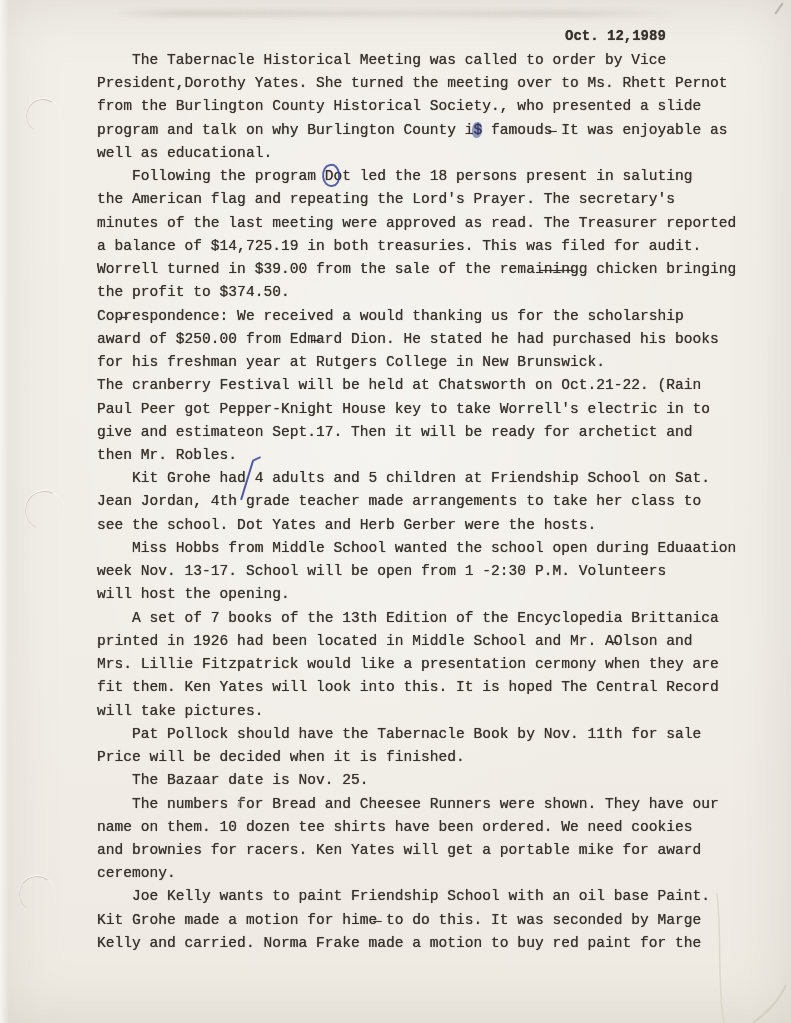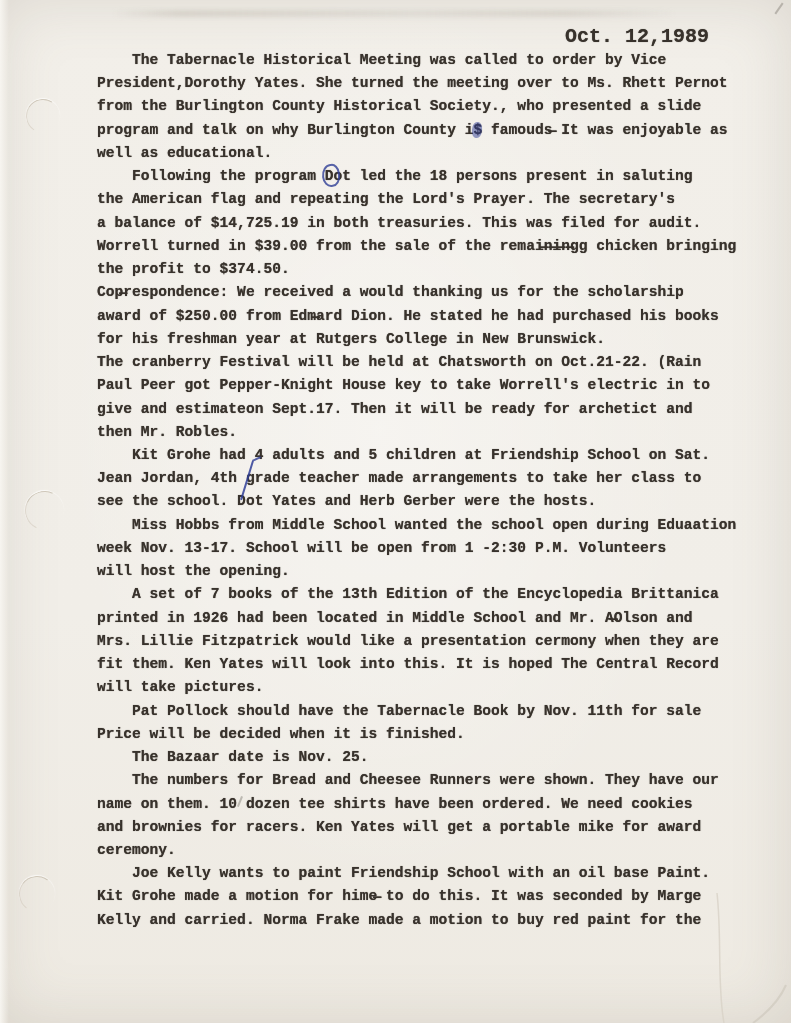--- a/index.html
+++ b/index.html
@@ -24,32 +24,32 @@
     position: absolute; left: 0; top: 0; width: 9px; height: 100%;
     background: linear-gradient(90deg, #f7f5f0, rgba(247,245,240,0));
   }
   .smudge-top {
     position: absolute; left: 112px; top: 10px; width: 566px; height: 7px;
     background: linear-gradient(90deg, rgba(186,179,167,0) 0%, rgba(186,179,167,0.38) 12%, rgba(186,179,167,0.22) 55%, rgba(186,179,167,0.34) 80%, rgba(186,179,167,0) 100%);
     filter: blur(2px);
   }
   .date {
     position: absolute; left: 565px; top: 25px;
-    font-size: 20px; line-height: 23.24px; font-weight: 700;
+    font-size: 14px; line-height: 23.24px; font-weight: 700;
     color: var(--ink, #38322c);
     text-shadow: 0 0 0.8px rgba(56,50,44,0.85);
     white-space: pre;
     text-align: center;
   }
   .doc-lines {
     position: absolute; left: 97px; top: 49px; width: 680px;
   }
   .tline {
     height: 23.24px; line-height: 23.24px;
-    font-size: 14.6px; font-weight: 700;
+    font-size: 14.6px; font-weight: 400;
     color: var(--ink, #38322c);
     text-shadow: 0 0 0.8px rgba(56,50,44,0.85);
     white-space: pre;
   }
   
   .punch {
     position: absolute; border-radius: 50%;
     border: 1.4px solid transparent;
     border-top-color: #cdc5b7;
     border-left-color: rgba(205,197,183,0.55);
@@ -117,20 +117,21 @@
   <div class="date">Oct. 12,1989</div>
 
   <div class="doc-lines">
       <div class="tline">    The Tabernacle Historical Meeting was called to order by Vice</div>
       <div class="tline">President,Dorothy Yates. She turned the meeting over to Ms. Rhett Pernot</div>
       <div class="tline">from the Burlington County Historical Society., who presented a slide</div>
       <div class="tline">program and talk on why Burlington County i$ famouds̶ It was enjoyable as</div>
       <div class="tline">well as educational.</div>
       <div class="tline">    Following the program Dot led the 18 persons present in saluting</div>
       <div class="tline">the American flag and repeating the Lord's Prayer. The secretary's</div>
+      <div class="tline">minutes of the last meeting were approved as read. The Treasurer reported</div>
       <div class="tline">a balance of $14,725.19 in both treasuries. This was filed for audit.</div>
       <div class="tline">Worrell turned in $39.00 from the sale of the remai̶n̶i̶n̶gg chicken bringing</div>
       <div class="tline">the profit to $374.50.</div>
       <div class="tline">Cop̶respondence: We received a would thanking us for the scholarship</div>
       <div class="tline">award of $250.00 from Edm̶ard Dion. He stated he had purchased his books</div>
       <div class="tline">for his freshman year at Rutgers College in New Brunswick.</div>
       <div class="tline">The cranberry Festival will be held at Chatsworth on Oct.21-22. (Rain</div>
       <div class="tline">Paul Peer got Pepper-Knight House key to take Worrell's electric in to</div>
       <div class="tline">give and estimateon Sept.17. Then it will be ready for archetict and</div>
       <div class="tline">then Mr. Robles.</div>

